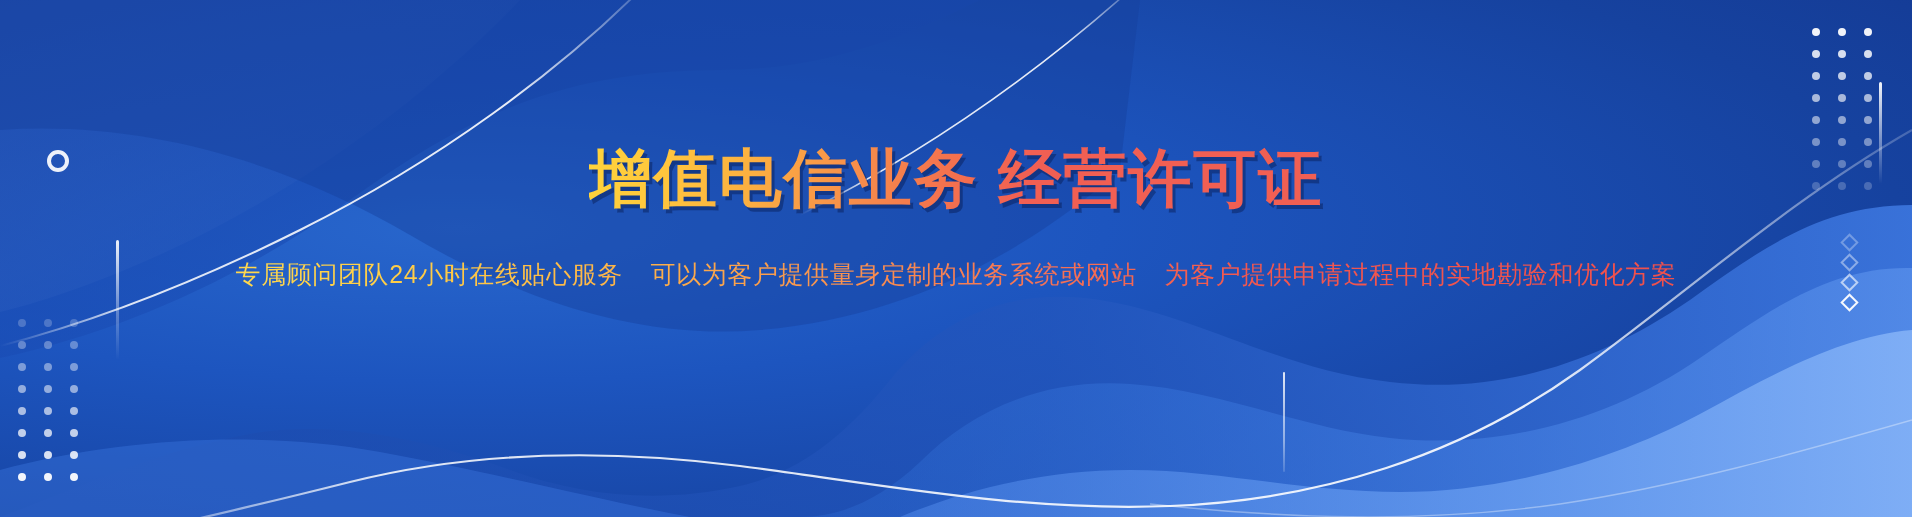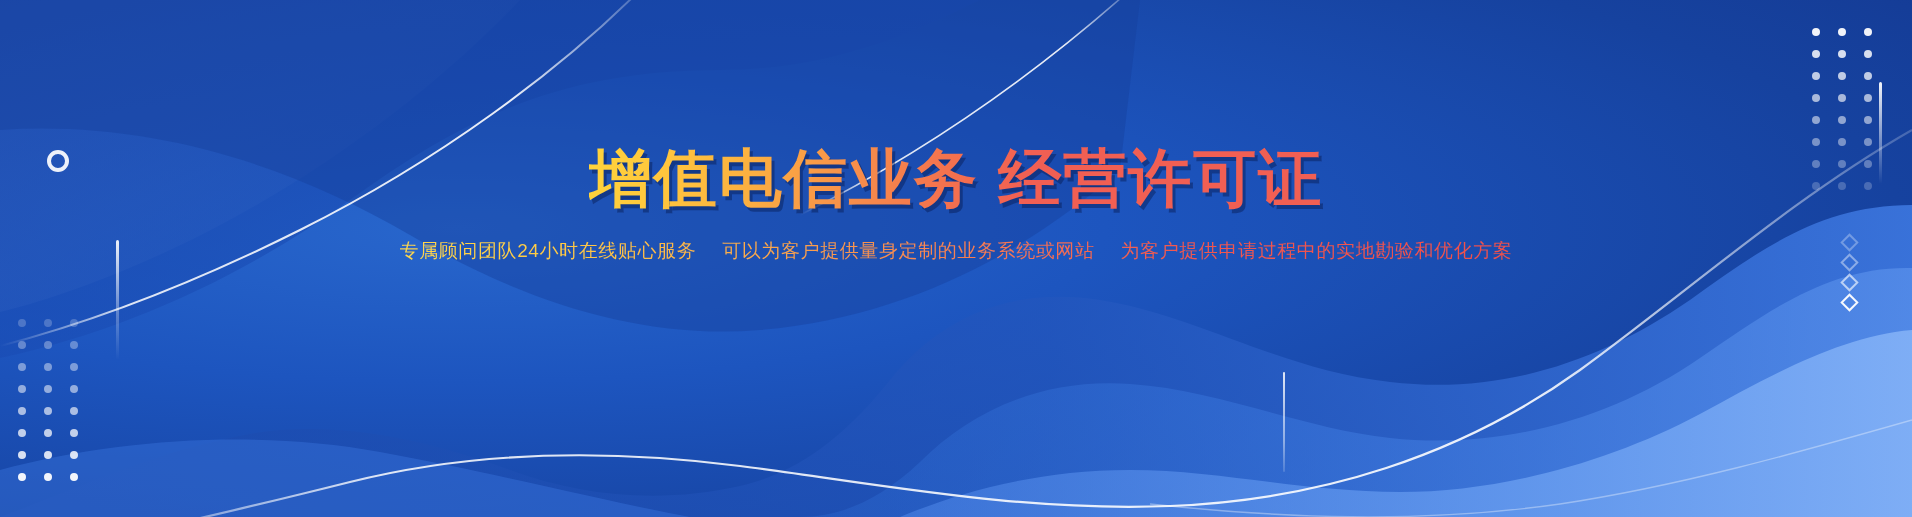--- a/index.html
+++ b/index.html
@@ -87,22 +87,22 @@
         #f4734e 48%,
         #f15f53 60%,
         #f15f53 100%);
     -webkit-background-clip:text;
     background-clip:text;
     color:transparent;
     -webkit-text-fill-color:transparent;
     filter:drop-shadow(3px 4px 0 rgba(7,26,82,.45));
   }
   #subtitle {
-    margin-top:28px;
-    font-size:19px;
+    margin-top:48px;
+    font-size:25px;
     letter-spacing:.6px;
     white-space:nowrap;
     background-image:linear-gradient(95deg,
         #ffd84d 0%,
         #ffcb45 14%,
         #fdb249 28%,
         #f9924f 42%,
         #f67355 56%,
         #f2574f 70%,
         #f0504c 100%);

